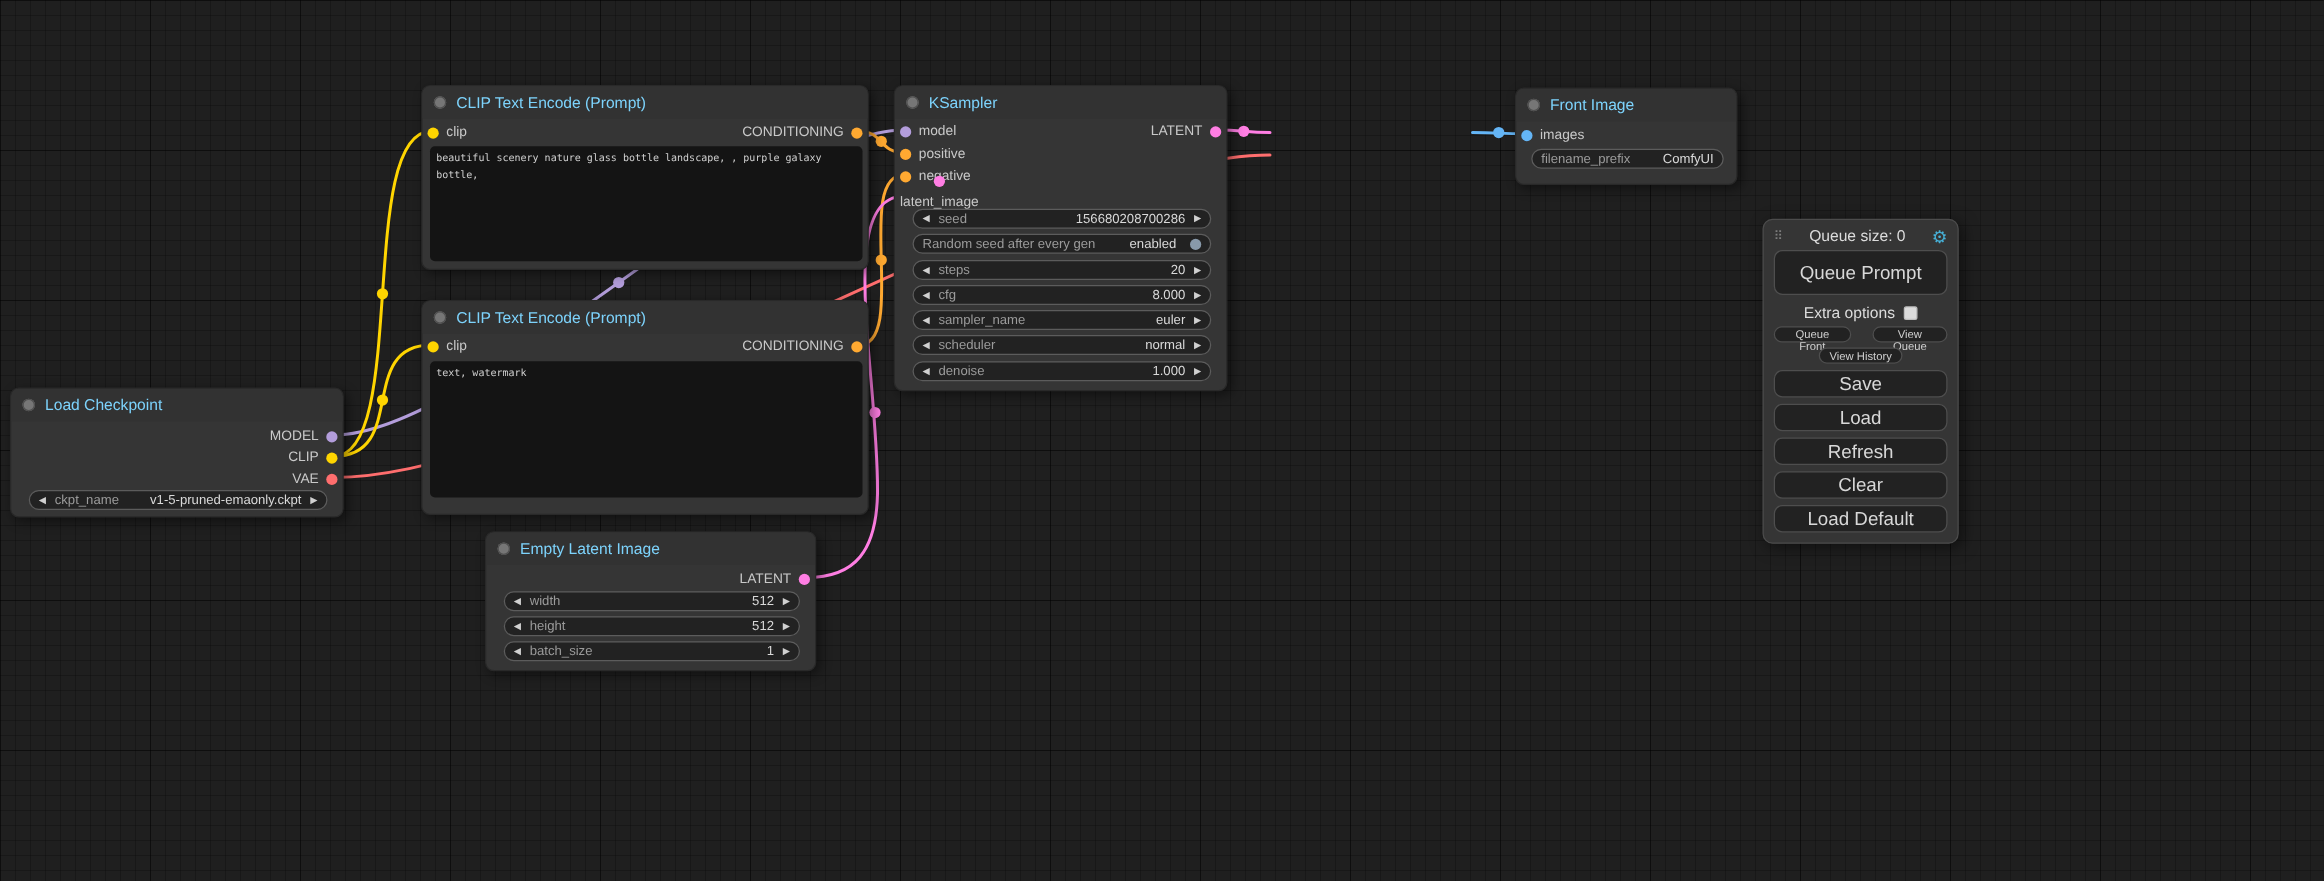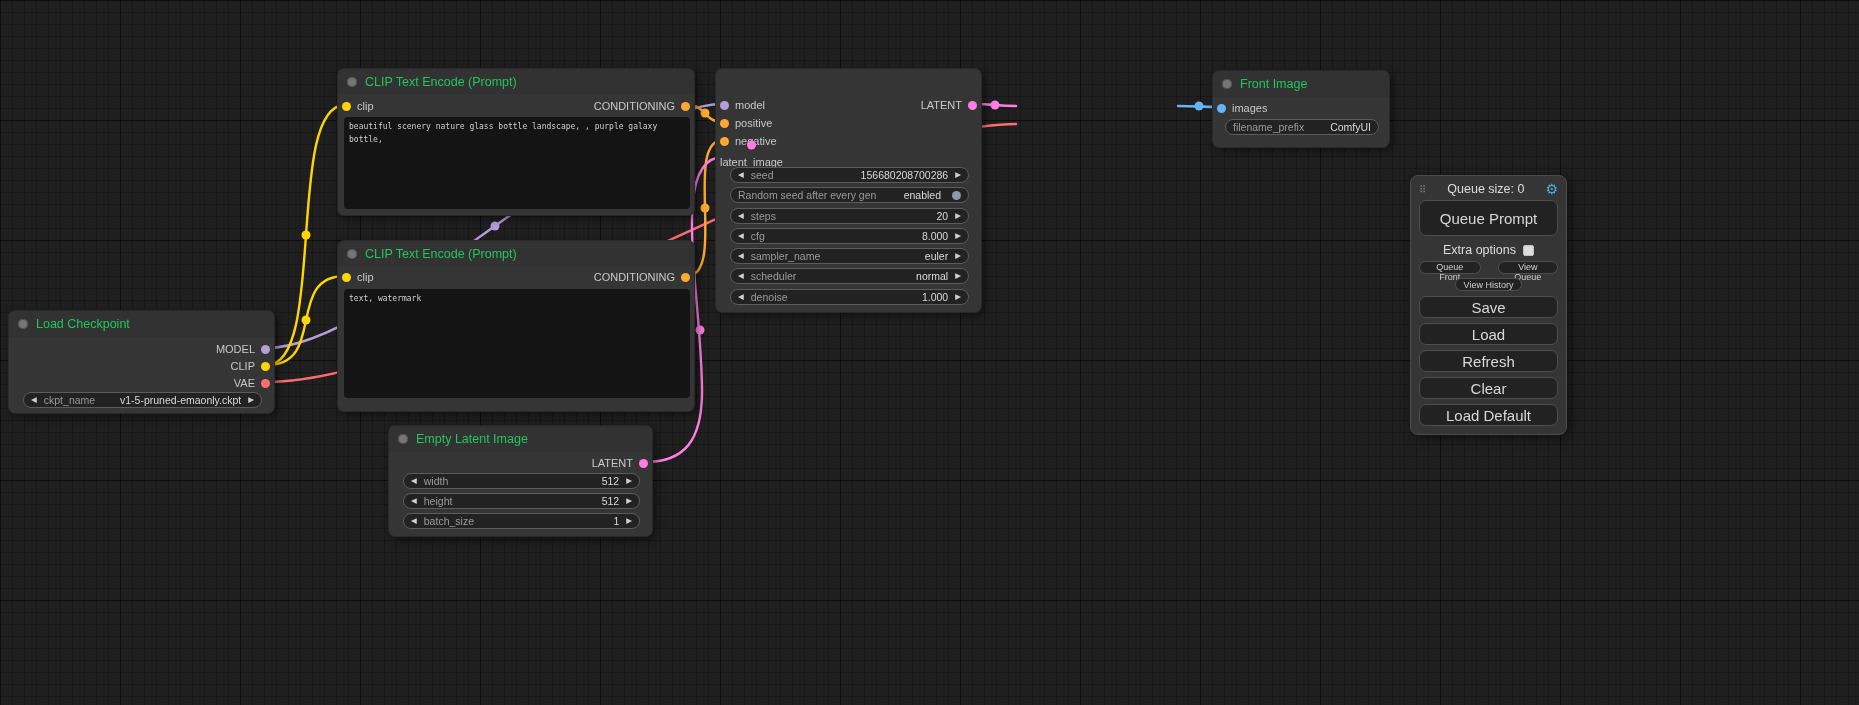--- a/index.html
+++ b/index.html
@@ -7,21 +7,21 @@
   #canvas{position:relative;width:1859px;height:705px;background-color:#1f1f1f;background-image:
     linear-gradient(rgba(0,0,0,.42) 1px,transparent 1px),
     linear-gradient(90deg,rgba(0,0,0,.42) 1px,transparent 1px),
     linear-gradient(rgba(0,0,0,.22) 1px,transparent 1px),
     linear-gradient(90deg,rgba(0,0,0,.22) 1px,transparent 1px);
     background-size:120px 120px,120px 120px,12px 12px,12px 12px;}
   svg.wires{position:absolute;left:0;top:0;z-index:1;}
   path.wire{fill:none;stroke:var(--c,#999);stroke-width:2.4;stroke-linecap:round;}
   circle.linkdot{fill:var(--c,#999);}
   .node{position:absolute;background:#353535;border:1px solid #292929;border-radius:7px;box-shadow:3px 3px 9px rgba(0,0,0,.45);z-index:2;}
-  .ntitle{height:26px;display:flex;align-items:center;gap:8px;padding:0 9px;background:#323232;border-radius:6px 6px 0 0;color:#22c55e;font-size:12.5px;white-space:nowrap;}
+  .ntitle{height:26px;display:flex;align-items:center;gap:8px;padding:0 9px;background:#323232;border-radius:6px 6px 0 0;color:#7dd3fc;font-size:12.5px;white-space:nowrap;}
   .ndot{width:10px;height:10px;border-radius:50%;background:#767676;box-shadow:inset 0 0 0 1px #4f4f4f;flex:0 0 auto;}
   .slot{position:absolute;display:flex;align-items:center;gap:6px;transform:translateY(-50%);font-size:11px;color:#c9c9c9;white-space:nowrap;}
   .slot.in{left:4px;}
   .slot.out{right:4px;}
   .dot{width:9px;height:9px;border-radius:50%;background:var(--c,#999);flex:0 0 auto;}
   .widget{position:absolute;height:16px;background:#222;border:1px solid #5c5c5c;border-radius:8px;display:flex;align-items:center;padding:0 7px;gap:7px;font-size:10.5px;color:#c9c9c9;white-space:nowrap;}
   .wname{color:#9b9b9b;}
   .wvalue{color:#d9d9d9;margin-left:auto;}
   .warrow{color:#d0d0d0;font-size:7.5px;line-height:1;}
   .toggle-dot{width:9px;height:9px;border-radius:50%;background:var(--c,#8899AA);flex:0 0 auto;margin-left:4px;}
@@ -147,20 +147,24 @@
     </div>
     <div class="widget" style="left:14px;top:87px;width:237px;">
       <span class="warrow">◀</span>
       <span class="wname">batch_size</span>
       <span class="wvalue">1</span>
       <span class="warrow">▶</span>
     </div>
   </div>
 
   <div class="node" style="left:715px;top:68px;width:267px;height:245px;">
+    <div class="ntitle">
+      <span class="ndot"></span>
+      <span>KSampler</span>
+    </div>
     <div class="slot in" style="top:36px;">
       <span class="dot" style="--c: #B39DDB;"></span>
       <span>model</span>
     </div>
     <div class="slot in" style="top:54px;">
       <span class="dot" style="--c: #FFA931;"></span>
       <span>positive</span>
     </div>
     <div class="slot in" style="top:72px;">
       <span class="dot" style="--c: #FFA931;"></span>

